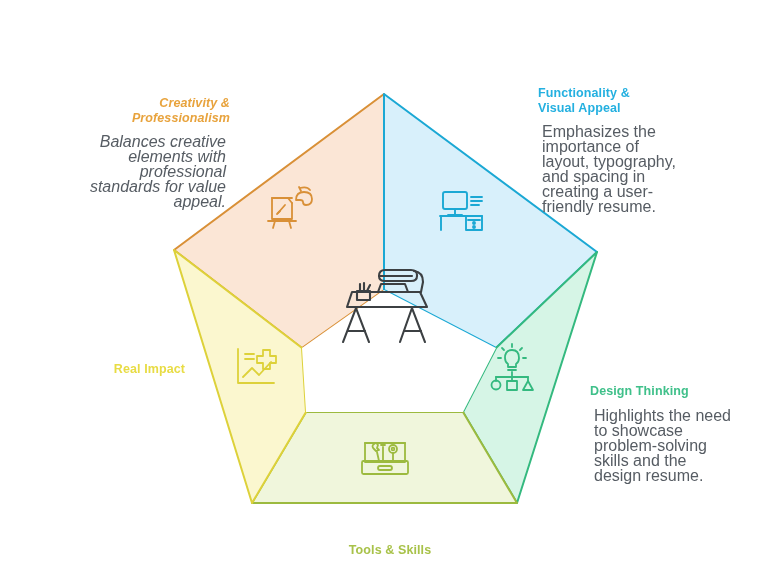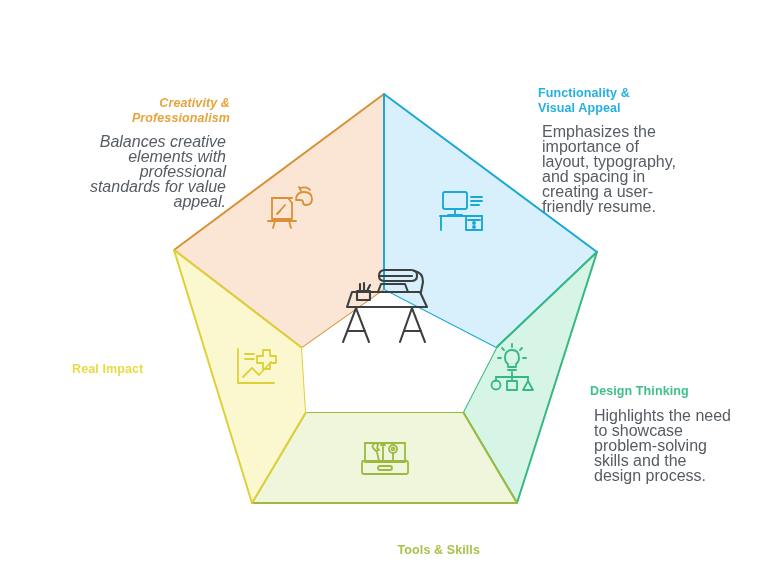--- a/index.html
+++ b/index.html
@@ -25,29 +25,29 @@
 
   
   #blk-creativity{left:85px;top:96px;width:145px;text-align:right;font-style:italic;}
   #blk-creativity .label-title{color:#e8a33d;}
 
   
   #blk-functionality{left:538px;top:86px;width:145px;text-align:left;}
   #blk-functionality .label-title{color:#24b0e0;}
 
   
-  #blk-impact{left:72px;top:362px;width:155px;text-align:left;}
+  #blk-impact{left:72px;top:362px;width:155px;text-align:center;}
   #blk-impact .label-title{color:#e8dc44;}
 
   
   #blk-design{left:590px;top:384px;width:150px;text-align:left;}
   #blk-design .label-title{color:#3fc08a;}
 
   
-  #blk-tools{left:300px;top:543px;width:180px;text-align:right;}
+  #blk-tools{left:300px;top:543px;width:180px;text-align:center;}
   #blk-tools .label-title{color:#a8c249;margin-bottom:0;}
 </style>
 </head>
 <body>
 
 <div id="stage">
 
   <svg class="diagram" viewBox="0 0 768 570">
 
     <polygon points="384,94 384,290 302,348 174,250" fill="#fbe6d6" stroke="#d99037" stroke-width="2" stroke-linejoin="round"></polygon>
@@ -192,21 +192,21 @@
   <div class="label-block" id="blk-functionality">
     <div class="label-title">
       <span>Functionality &amp;</span><br>
       <span>Visual Appeal</span>
     </div>
     <p class="label-desc">Emphasizes the importance of layout, typography, and spacing in creating a user-friendly resume.</p>
   </div>
 
   <div class="label-block" id="blk-design">
     <div class="label-title">Design Thinking</div>
-    <p class="label-desc">Highlights the need to showcase problem-solving skills and the design process.</p>
+    <p class="label-desc">Highlights the need to showcase problem-solving skills and the design resume.</p>
   </div>
 
   <div class="label-block" id="blk-tools">
     <div class="label-title">Tools &amp; Skills</div>
   </div>
 
   <div class="label-block" id="blk-impact">
     <div class="label-title">Real Impact</div>
   </div>
 

